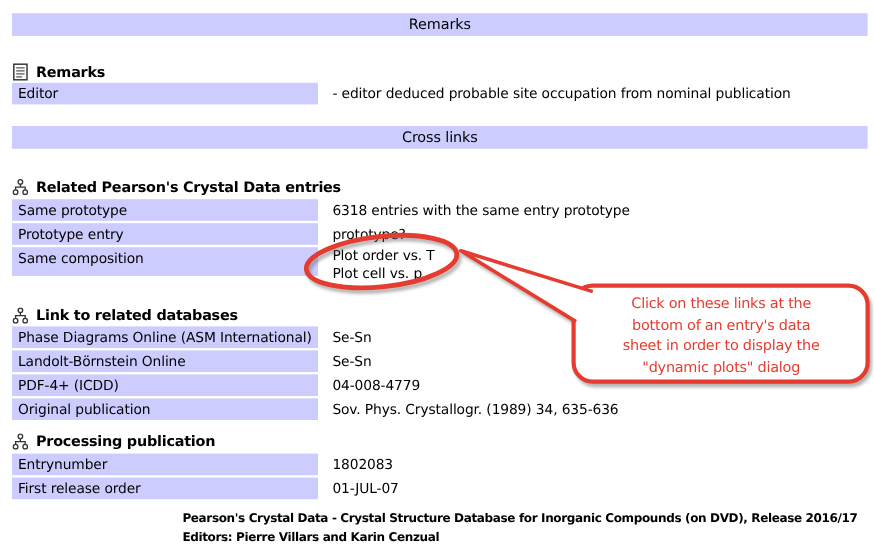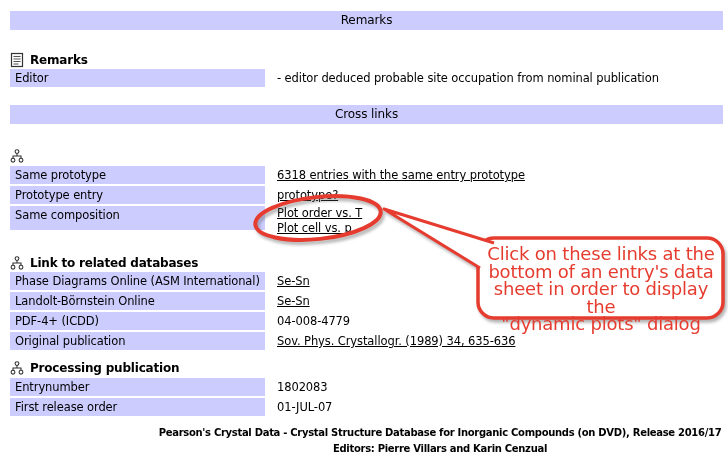--- a/index.html
+++ b/index.html
@@ -27,34 +27,34 @@
   .icon{display:inline-block;line-height:0;}
   .row-label{
     position:absolute;left:10px;width:250px;padding-left:5px;
     background:var(--band);height:18px;line-height:18px;white-space:nowrap;overflow:hidden;
   }
   .row-value{
     position:absolute;left:277px;height:18px;line-height:18px;white-space:nowrap;
   }
   .row-value.multi{line-height:15px;height:auto;}
   a.lnk,.lnk{
-    color:var(--ink);text-decoration:underline;cursor:pointer;display:inline-block;text-align:right;
+    color:var(--ink);cursor:pointer;display:inline-block;text-align:right;
   }
   .anno-svg{
     position:absolute;left:0;top:0;pointer-events:none;z-index:5;
     filter:drop-shadow(2px 3px 1.5px rgba(90,90,90,0.45));
   }
   .red-stroke{stroke:var(--accent-red);}
   .callout-text{
     position:absolute;left:481px;top:245px;width:240px;z-index:6;
-    color:var(--accent-red);font-size:18px;line-height:17.5px;letter-spacing:-0.2px;
+    color:var(--accent-red);font-size:12px;line-height:17.5px;letter-spacing:-0.2px;
     text-align:center;white-space:pre-line;pointer-events:none;
   }
   .footer{
-    position:absolute;left:152px;width:576px;text-align:center;
+    position:absolute;left:152px;width:576px;text-align:left;
     font-weight:bold;font-size:10px;letter-spacing:-0.3px;white-space:nowrap;
   }
 </style>
 </head>
 <body>
 
 <div class="band" style="top:11px">Remarks</div>
 
 <div class="section-title" style="top:52px">
   <span class="icon">
@@ -72,20 +72,21 @@
 
 <div class="section-title" style="top:148px">
   <span class="icon">
     <svg width="14" height="14" viewBox="0 0 14 14">
       <path d="M7 4 v3 M3 11 v-4 h8 v4" stroke="#333" stroke-width="1.1" fill="none"></path>
       <circle cx="7" cy="2.6" r="1.9" fill="#fff" stroke="#333" stroke-width="1.1"></circle>
       <circle cx="3" cy="11.2" r="1.9" fill="#fff" stroke="#333" stroke-width="1.1"></circle>
       <circle cx="11" cy="11.2" r="1.9" fill="#fff" stroke="#333" stroke-width="1.1"></circle>
     </svg>
   </span>
+  <span>Related Pearson's Crystal Data entries</span>
 </div>
 <div class="row-label" style="top:166px">Same prototype</div>
 <div class="row-value" style="top:166px"><span class="lnk">6318 entries with the same entry prototype</span></div>
 
 <div class="row-label" style="top:186px">Prototype entry</div>
 <div class="row-value" style="top:186px"><span class="lnk">prototype?</span></div>
 
 <div class="row-label" style="top:206px;height:24px">Same composition</div>
 <div class="row-value multi" style="top:206px">
   <span class="lnk">Plot order vs. T</span><br>

